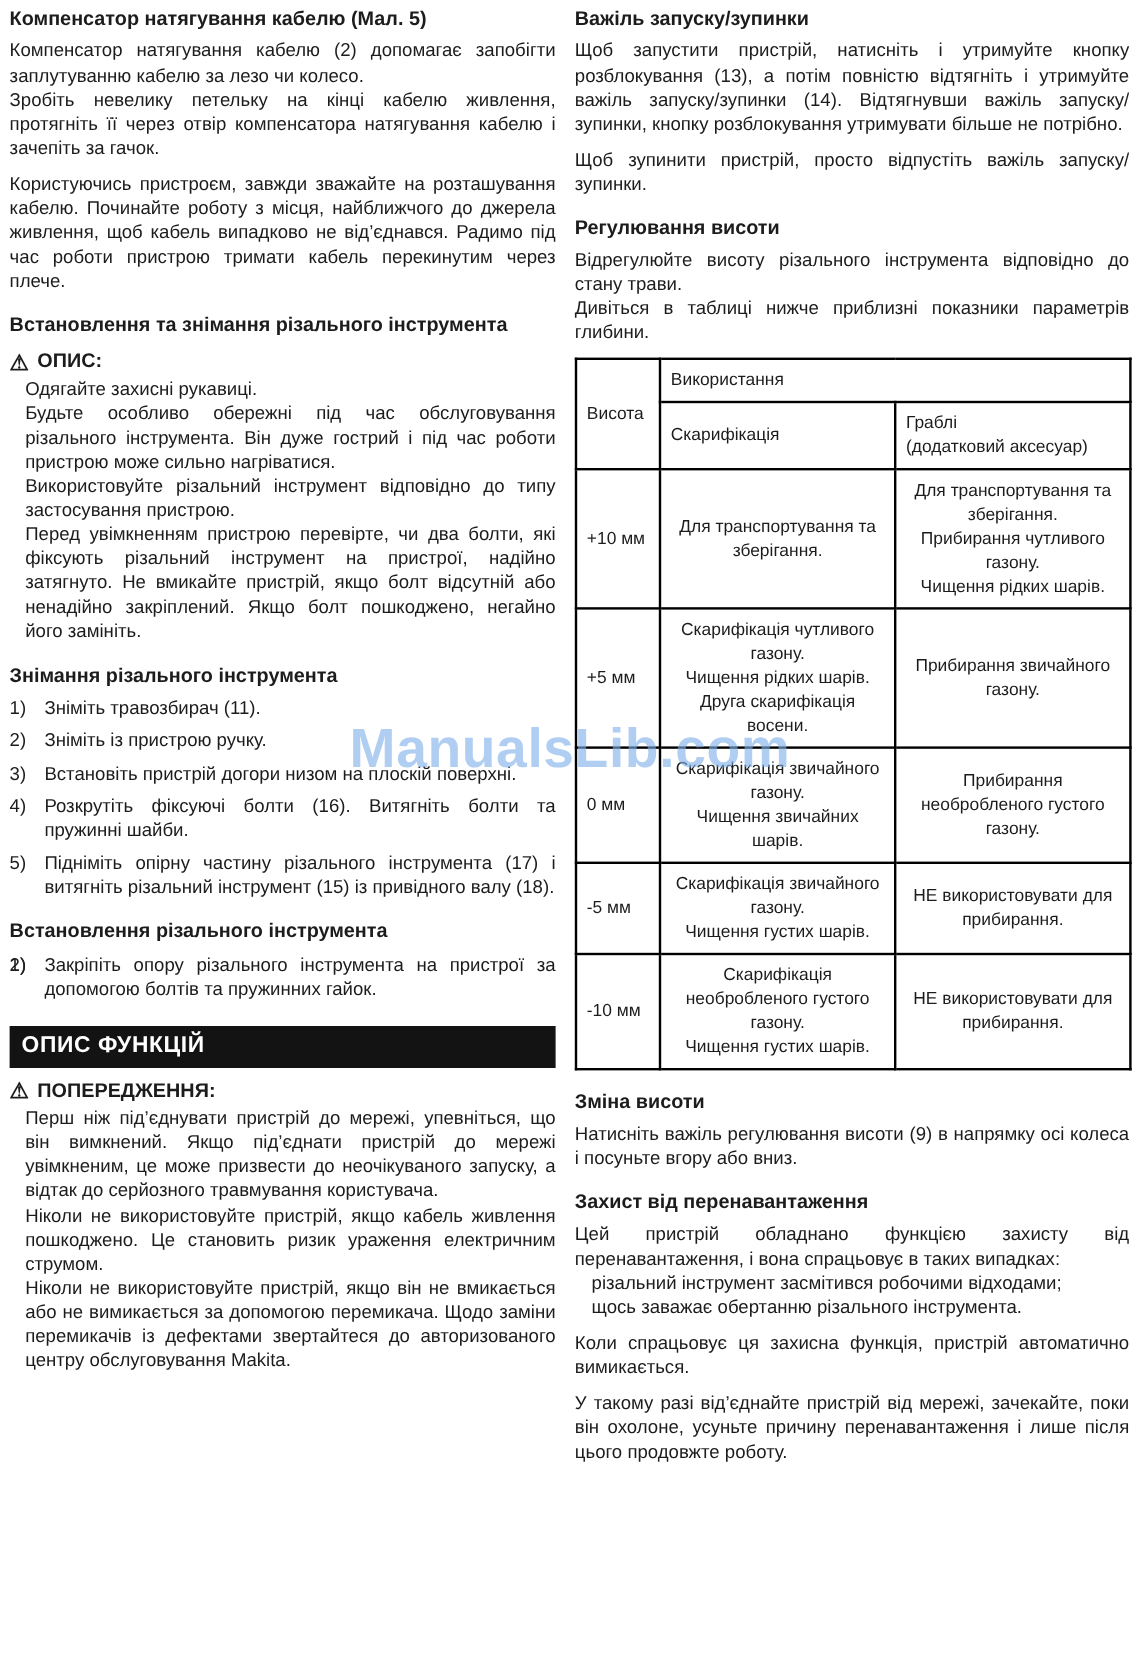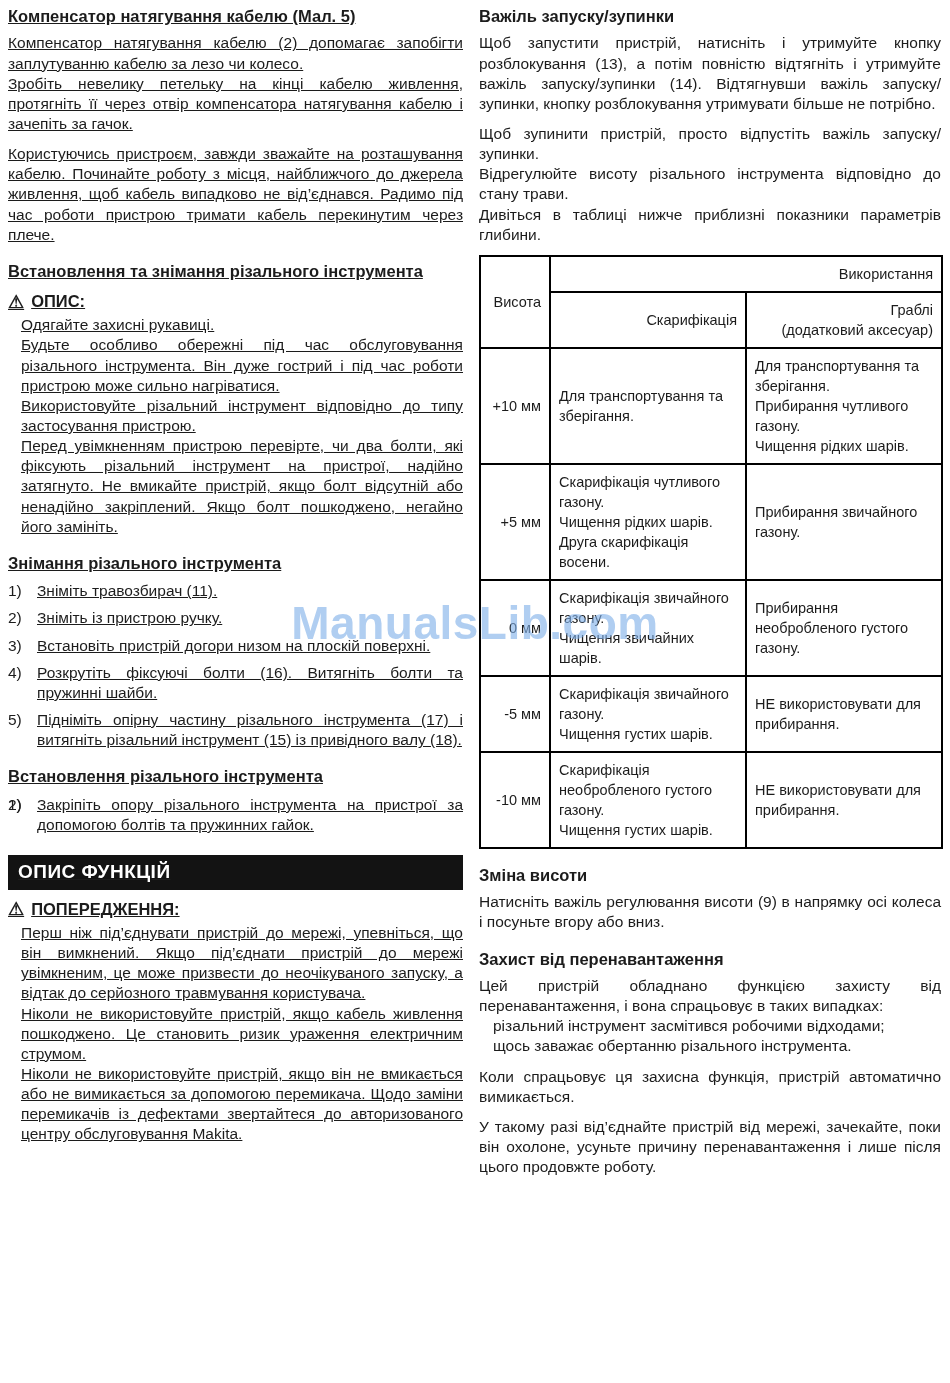--- a/index.html
+++ b/index.html
@@ -3,21 +3,21 @@
 <meta charset="utf-8">
 <style>
   * { margin:0; padding:0; box-sizing:border-box; }
   html,body { background:#ffffff; }
   body {
     width:950px; height:1383px; position:relative; overflow:hidden;
     font-family:"Liberation Sans", sans-serif; color:#1c1c1c;
   }
   .page { display:flex; padding:6px 9px 0 8px; gap:16px; }
   .col { flex:0 0 auto; }
-  .col-left  { width:455px;text-decoration:underline; }
+  .col-left  { width:455px; }
   .col-right { width:462px; }
 
   .h1 {
     font-size:16.5px; font-weight:bold; line-height:1.3;
     text-align:justify; margin:16px 0 6px 0;
   }
   .h1.first { margin-top:0; }
 
   .p {
     font-size:15.5px; line-height:1.3; text-align:justify;
@@ -41,22 +41,22 @@
     padding:7px 0 7px 10px; height:35px; display:flex; align-items:center;
   }
 
   .indent-items .p { padding-left:14px; }
 
   table.htable { border-collapse:collapse; width:100%; margin-top:10px; table-layout:fixed; }
   table.htable td {
     border:2px solid #000; font-size:14.5px; line-height:1.38;
     padding:7px 8px; vertical-align:middle; color:#1c1c1c;
   }
-  td.center { text-align:right; }
-  .pre { white-space:pre-line; }
+  td.center { text-align:left; }
+  .pre { white-space:pre-line;text-align:center; }
 
   .watermark {
     position:absolute; top:596px; left:50%; transform:translateX(-50%);
     font-size:46px; font-weight:bold; letter-spacing:0.5px;
     color:rgba(128,176,233,0.62); z-index:5; pointer-events:none; white-space:nowrap;
   }
 </style>
 </head>
 <body>
 
@@ -125,20 +125,21 @@
     </div>
 
   </div>
 
   <div class="col col-right">
 
     <div class="h1 first">Важіль запуску/зупинки</div>
     <p class="p">Щоб запустити пристрій, натисніть і утримуйте кнопку розблокування (13), а потім повністю відтягніть і утримуйте важіль запуску/зупинки (14). Відтягнувши важіль запуску/зупинки, кнопку розблокування утримувати більше не потрібно.</p>
     <p class="p mt">Щоб зупинити пристрій, просто відпустіть важіль запуску/зупинки.</p>
 
+    <div class="h1">Регулювання висоти</div>
     <p class="p">Відрегулюйте висоту різального інструмента відповідно до стану трави.</p>
     <p class="p">Дивіться в таблиці нижче приблизні показники параметрів глибини.</p>
 
     <table class="htable">
       <colgroup>
         <col style="width:70px">
         <col style="width:196px">
         <col style="width:196px">
       </colgroup>
       <tbody>

